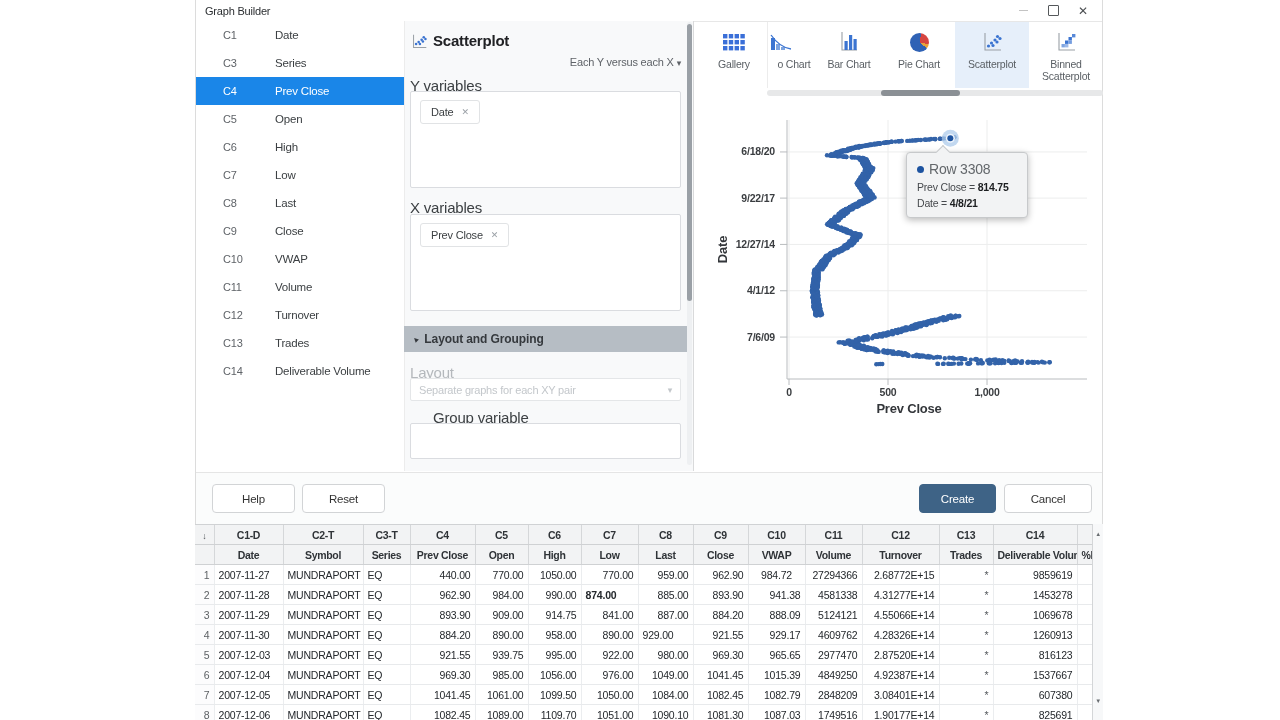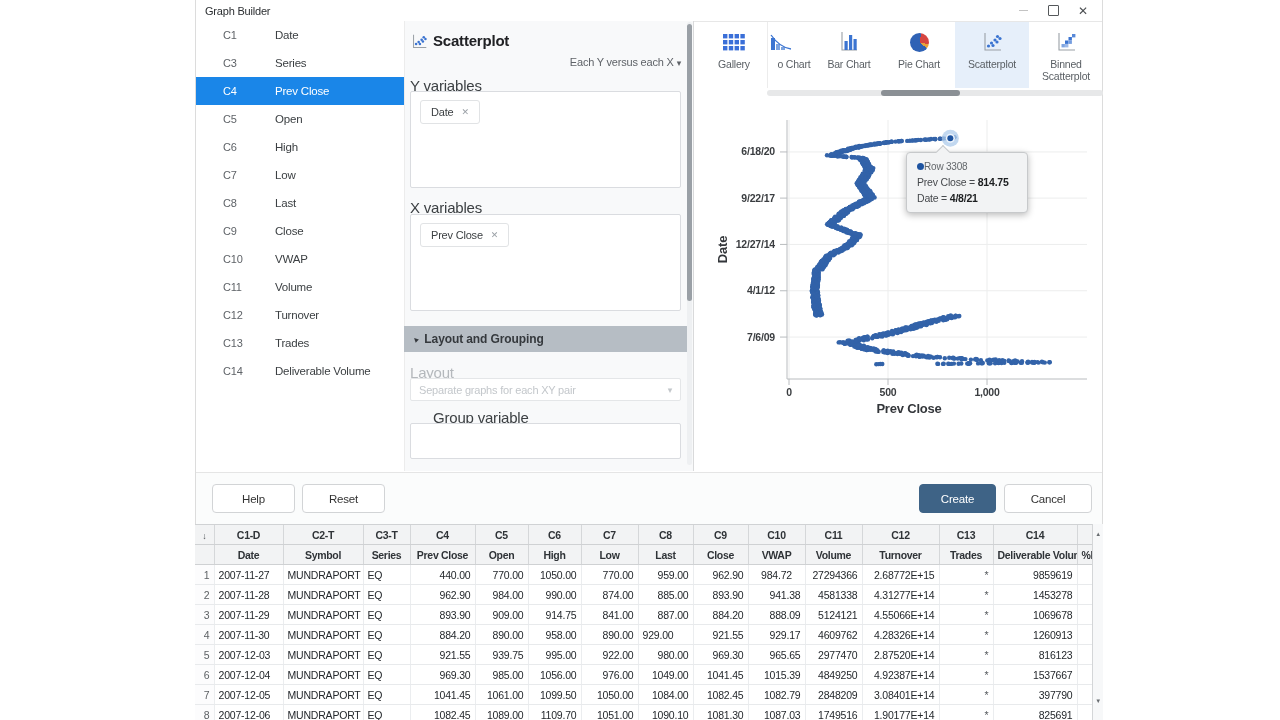--- a/index.html
+++ b/index.html
@@ -56,21 +56,21 @@
   .tile.clipped{overflow:hidden;}
   #gal-sep{left:767px;top:22px;width:0;height:66px;border-left:1px solid #ececec;}
   #gal-track{left:767px;top:90px;width:336px;height:6px;background:#e7e8e9;border-radius:3px;}
   #gal-thumb{left:881px;top:90px;width:79px;height:6px;background:#8b9095;border-radius:3px;}
 
   
   #tooltip{left:906px;top:152px;width:100px;background:#f2f3f4;border:1px solid #c7c9cb;border-radius:4px;
            box-shadow:0 2px 7px rgba(0,0,0,.28);padding:8px 10px;z-index:10;}
   #tt-caret{left:938px;top:147px;width:9px;height:9px;background:#f2f3f4;transform:rotate(45deg);
             border-left:1px solid #c7c9cb;border-top:1px solid #c7c9cb;z-index:11;}
-  .tt1{display:flex;align-items:center;font-size:10px;color:#63676b;}
+  .tt1{display:flex;align-items:center;gap:5px;font-size:14px;color:#63676b;}
   .tt1 .dot{width:7px;height:7px;border-radius:50%;background:#1d53a0;}
   .ttl{font-size:10.5px;color:#46494d;margin-top:4px;white-space:nowrap;}
   .ttl b{color:#1c1e20;}
 
   
   #footer{left:196px;top:472px;width:906px;height:52px;background:#fbfcfc;border-top:1px solid #e5e5e5;}
   .btn{position:absolute;height:29px;border:1px solid #d2d4d6;border-radius:4px;background:#fff;
        font-size:11.5px;color:#333;display:flex;align-items:center;justify-content:center;
        font-family:"Liberation Sans",sans-serif;box-sizing:border-box;}
   #btn-create{background:#3e6386;border-color:#3e6386;color:#fff;}
@@ -2198,21 +2198,21 @@
             <td style="text-align: left;"></td>
           </tr>
           <tr>
             <td class="rn" style="text-align: right;">2</td>
             <td style="text-align: left;">2007-11-28</td>
             <td style="text-align: left;">MUNDRAPORT</td>
             <td style="text-align: left;">EQ</td>
             <td style="text-align: right;">962.90</td>
             <td style="text-align: right;">984.00</td>
             <td style="text-align: right;">990.00</td>
-            <td style="text-align: right;">874.00</td>
+            <td style="text-align: left; font-weight: bold;">874.00</td>
             <td style="text-align: right;">885.00</td>
             <td style="text-align: right;">893.90</td>
             <td style="text-align: right;">941.38</td>
             <td style="text-align: right;">4581338</td>
             <td style="text-align: right;">4.31277E+14</td>
             <td style="text-align: right; color: rgb(85, 89, 93);">*</td>
             <td style="text-align: right;">1453278</td>
             <td style="text-align: left;"></td>
           </tr>
           <tr>
@@ -2295,21 +2295,21 @@
             <td style="text-align: right;">1041.45</td>
             <td style="text-align: right;">1061.00</td>
             <td style="text-align: right;">1099.50</td>
             <td style="text-align: right;">1050.00</td>
             <td style="text-align: right;">1084.00</td>
             <td style="text-align: right;">1082.45</td>
             <td style="text-align: right;">1082.79</td>
             <td style="text-align: right;">2848209</td>
             <td style="text-align: right;">3.08401E+14</td>
             <td style="text-align: right; color: rgb(85, 89, 93);">*</td>
-            <td style="text-align: right;">397790</td>
+            <td style="text-align: right;">607380</td>
             <td style="text-align: left;"></td>
           </tr>
           <tr>
             <td class="rn" style="text-align: right;">8</td>
             <td style="text-align: left;">2007-12-06</td>
             <td style="text-align: left;">MUNDRAPORT</td>
             <td style="text-align: left;">EQ</td>
             <td style="text-align: right;">1082.45</td>
             <td style="text-align: right;">1089.00</td>
             <td style="text-align: right;">1109.70</td>

